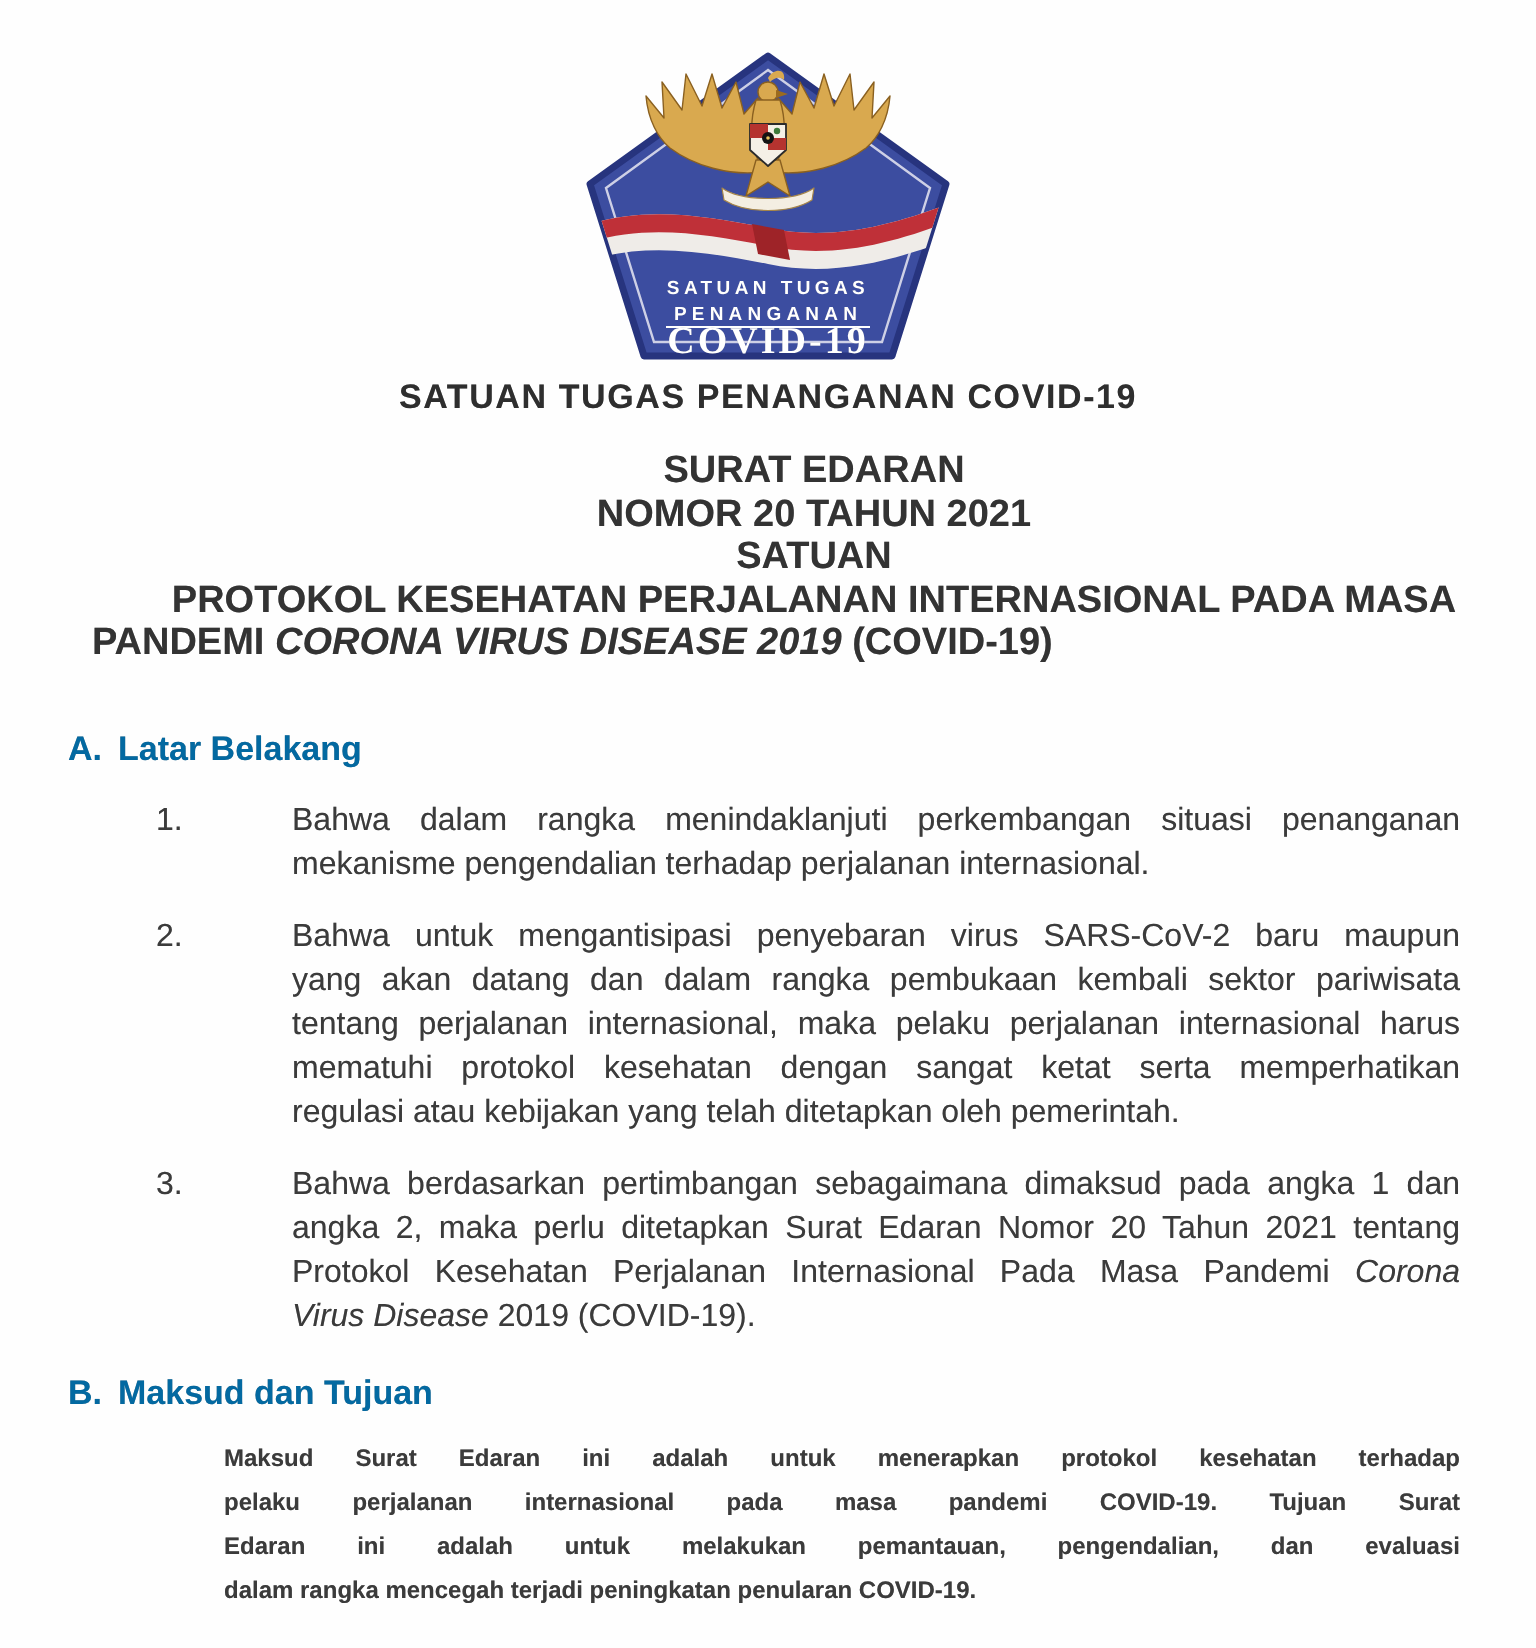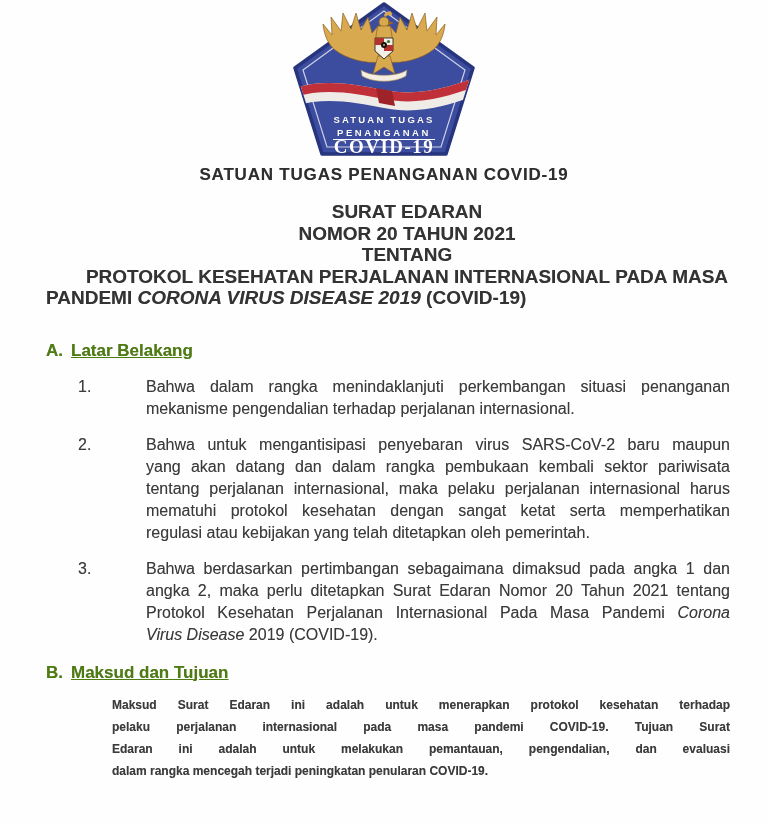--- a/index.html
+++ b/index.html
@@ -2,28 +2,28 @@
 <html><head>
 <meta charset="utf-8">
 <style>
   html,body{margin:0;padding:0;background:#ffffff;}
   .page{
     position:relative;width:768px;height:824px;overflow:hidden;
     background:#fefefe;color:#3b3b3b;
     font-family:"Liberation Sans","DejaVu Sans",sans-serif;
     text-shadow:0 0 .3px rgba(0,0,0,.35);
   }
-  .logo-wrap{padding-top:0;height:158px;text-align:center;}
+  .logo-wrap{padding-top:24px;height:158px;text-align:center;}
   .org{margin-top:7px;text-align:center;font-weight:bold;font-size:17px;line-height:20px;letter-spacing:.8px;color:#2e2e2e;}
   .title{margin-top:16px;text-align:center;font-weight:bold;font-size:19px;line-height:21.5px;color:#333333;}
   .title .jline{text-align:center;text-align-last:auto;}
   .it{font-style:italic;}
   .sec{margin-top:32px;}
   .sec-b{margin-top:17px;}
-  .sec-head{font-weight:bold;font-size:17px;line-height:20px;color:#4d7c0f;padding-left:46px;text-decoration:underline;}
+  .sec-head{font-weight:bold;font-size:17px;line-height:20px;color:#0369a1;padding-left:34px;}
   .sec-label{display:inline-block;width:25px;}
   .items{margin-top:15px;}
   .item{display:flex;margin:0 0 14px 78px;}
   .item .num{flex:none;width:22px;font-size:16px;line-height:22px;}
   .item .txt{width:630px;font-size:16px;line-height:22px;}
   .jline{text-align:justify;text-align-last:justify;padding-left:46px;}
   .jline.last{text-align-last:left;}
   .para{margin:11px 0 0 66px;width:664px;font-size:12px;line-height:22px;font-weight:bold;}
   svg text{font-family:"Liberation Sans","DejaVu Sans",sans-serif;}
   .serif-text{font-family:"Liberation Serif","DejaVu Serif",serif;}
@@ -74,21 +74,21 @@
       <line x1="42" y1="139.5" x2="144" y2="139.5" stroke="#ffffff" stroke-width="1.1"></line>
       <text class="serif-text" x="93" y="152.5" text-anchor="middle" font-size="19" font-weight="bold" letter-spacing="1.5" style="font-family:&quot;Liberation Serif&quot;,&quot;DejaVu Serif&quot;,serif;" fill="#ffffff">COVID-19</text>
     </svg>
   </div>
 
   <div class="org">SATUAN TUGAS PENANGANAN COVID-19</div>
 
   <div class="title">
       <div class="jline"><span>SURAT EDARAN</span></div>
       <div class="jline"><span>NOMOR 20 TAHUN 2021</span></div>
-      <div class="jline"><span>TENTANG</span></div>
+      <div class="jline"><span>SATUAN</span></div>
       <div class="jline"><span>PROTOKOL KESEHATAN PERJALANAN INTERNASIONAL PADA MASA</span></div>
       <div class="jline last"><span>PANDEMI </span><span class="it">CORONA VIRUS DISEASE 2019</span><span> (COVID-19)</span></div>
     </div>
 
   <div class="sec">
     <div class="sec-head">
       <span class="sec-label">A.</span><span>Latar Belakang</span>
     </div>
     <div class="items">
       <div class="item">

